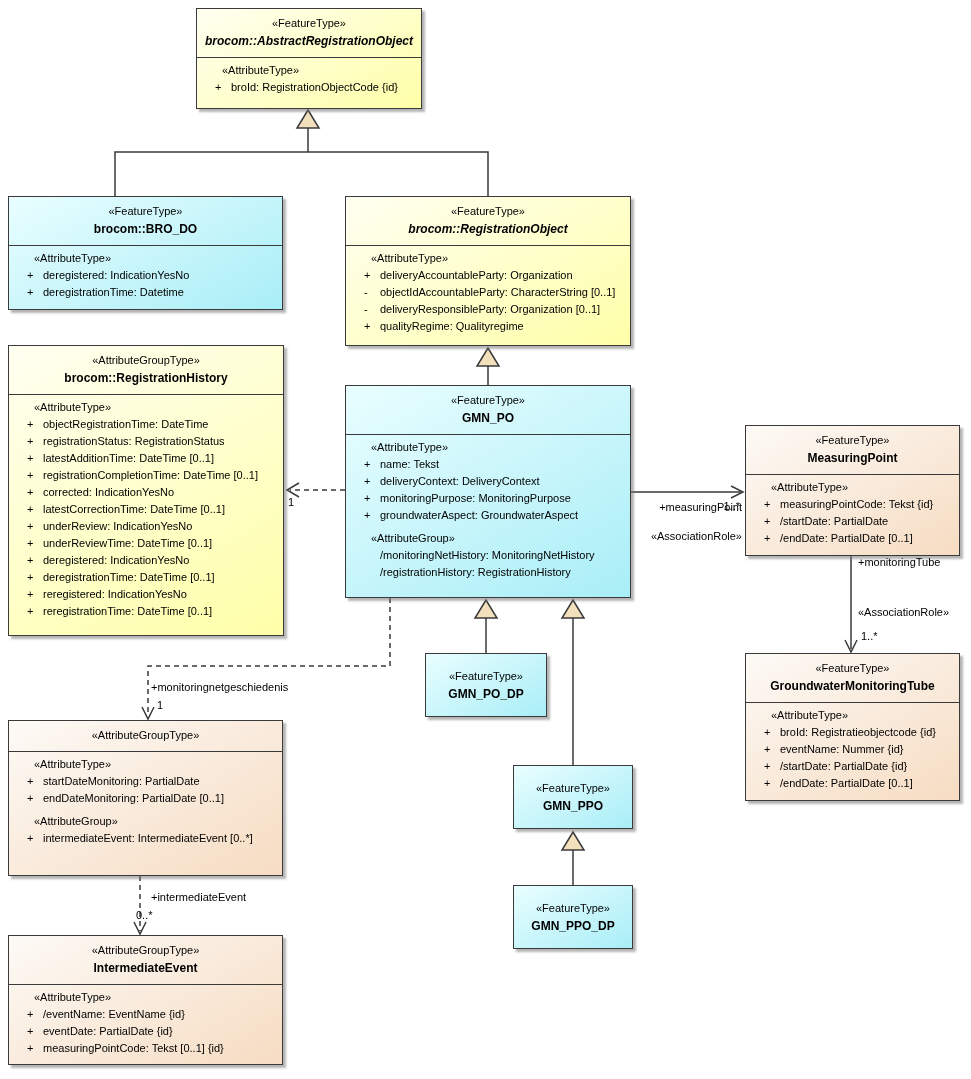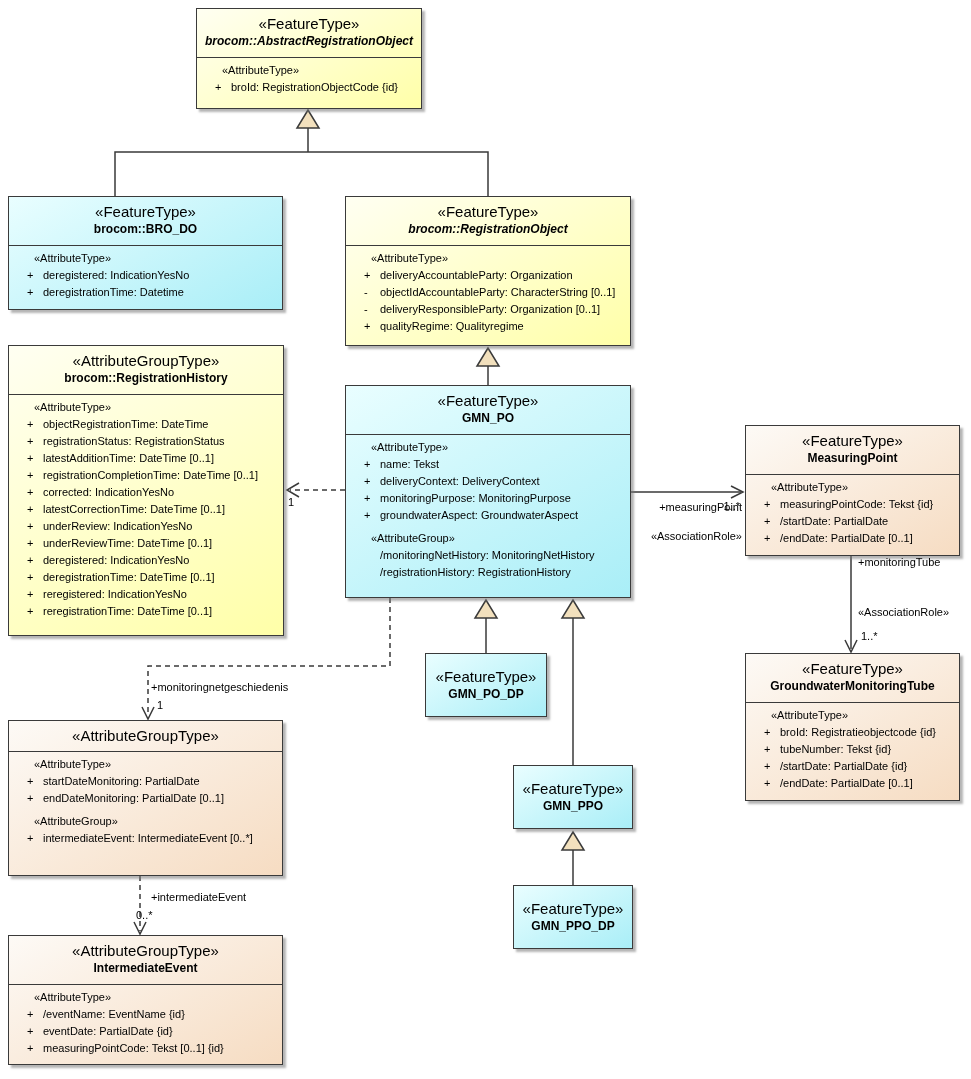--- a/index.html
+++ b/index.html
@@ -9,21 +9,21 @@
   .edges path.dashed { stroke-dasharray:5 4; }
   .edges polygon.tri { fill:#f2e0bd; stroke:#3a3a3a; stroke-width:1.5; }
 
   .uml-class { position:absolute; border:1px solid #3a3a3a; box-sizing:border-box; overflow:hidden;
                box-shadow:3px 3px 2px rgba(120,120,120,0.55); color:#000; }
   .c-yellow { background:linear-gradient(150deg,#fffff2 0%, #ffffa8 100%); }
   .c-cyan   { background:linear-gradient(150deg,#e9feff 0%, #a9eef7 100%); }
   .c-tan    { background:linear-gradient(150deg,#fdfaf6 0%, #f6dcc2 100%); }
 
   .hdr { text-align:center; padding:7px 2px 8px; }
-  .stereo { font-size:15px; line-height:15px; }
+  .stereo { font-size:11px; line-height:15px; }
   .cname  { font-size:12px; line-height:16px; font-weight:bold; padding-top:2px; }
   .abstract .cname { font-style:italic; }
 
   .bdy { border-top:1px solid #3a3a3a; padding:4px 2px 4px 12px; }
   .sect { padding-left:13px; height:17px; line-height:17px; font-size:11px; white-space:nowrap; }
   .sect + .row + .row + .sect, .sect.gap { margin-top:6px; }
   .row { display:flex; height:17px; line-height:17px; font-size:11px; }
   .sym { flex:0 0 22px; padding-left:6px; box-sizing:border-box; }
   .txt { white-space:nowrap; }
 
@@ -259,21 +259,21 @@
       <div class="cname">GroundwaterMonitoringTube</div>
     </div>
     <div class="bdy">
       <div class="sect">«AttributeType»</div>
       <div class="row">
           <span class="sym">+</span>
           <span class="txt">broId: Registratieobjectcode {id}</span>
         </div>
       <div class="row">
           <span class="sym">+</span>
-          <span class="txt">tubeNumber: Tekst {id}</span>
+          <span class="txt">eventName: Nummer {id}</span>
         </div>
       <div class="row">
           <span class="sym">+</span>
           <span class="txt">/startDate: PartialDate {id}</span>
         </div>
       <div class="row">
           <span class="sym">+</span>
           <span class="txt">/endDate: PartialDate [0..1]</span>
         </div>
     </div>

